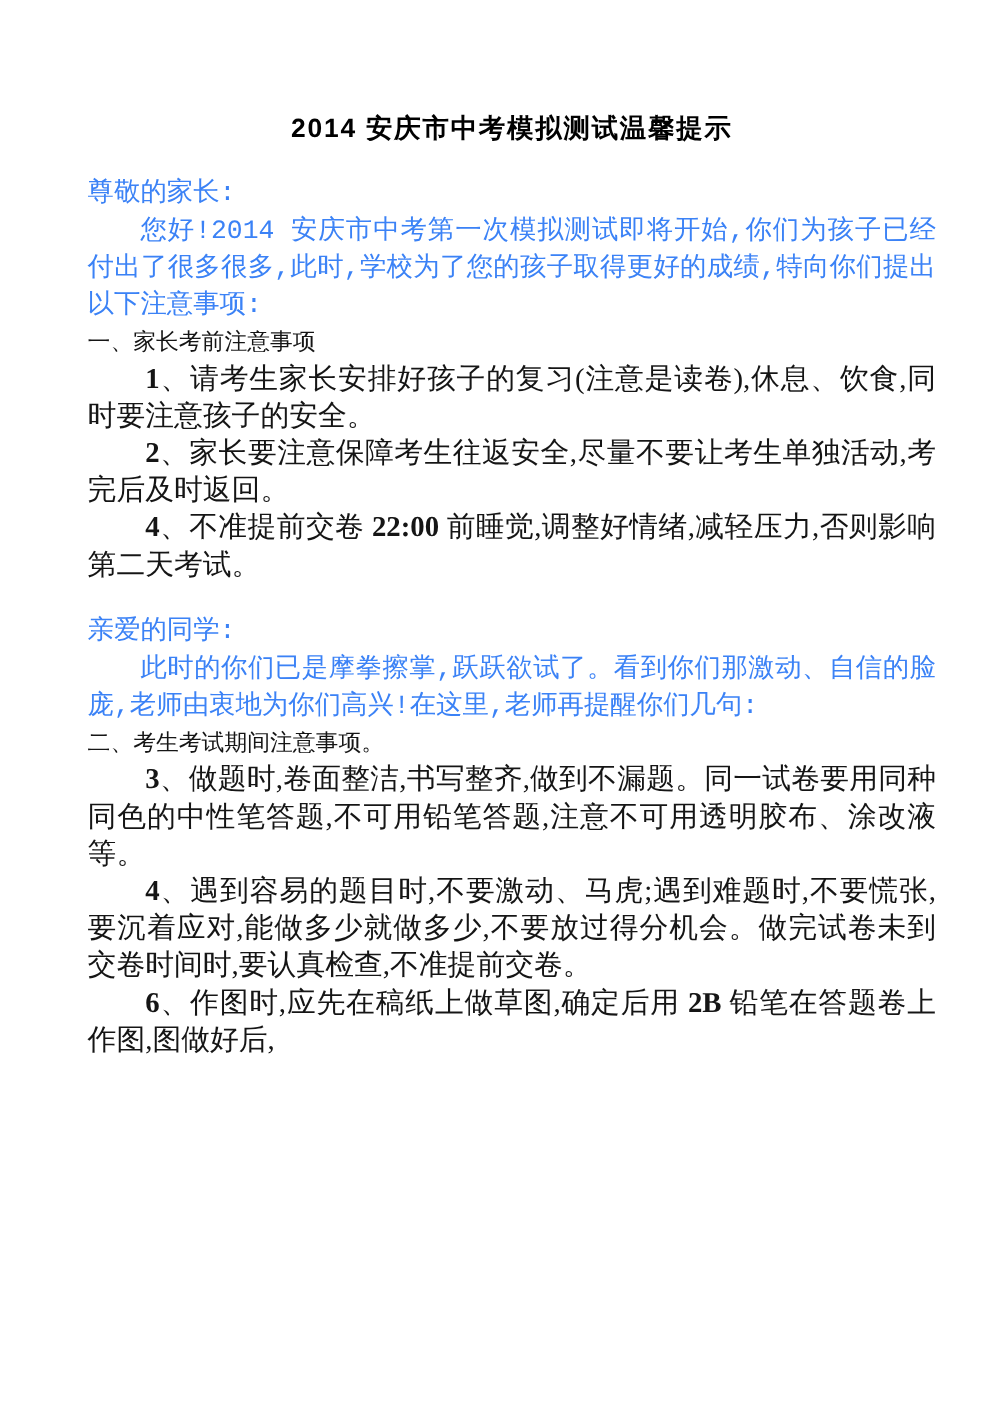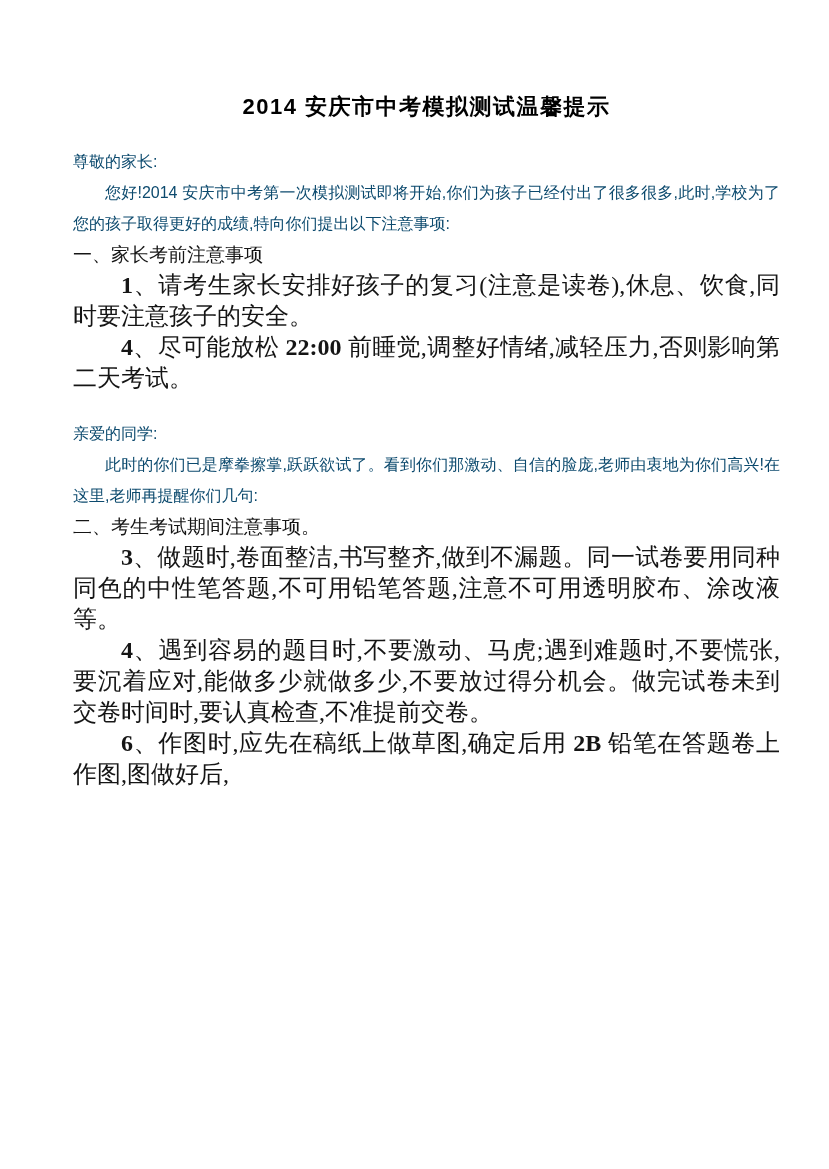--- a/index.html
+++ b/index.html
@@ -40,24 +40,24 @@
     color: #151515;
   }
   .style-body {
     font-family: "Liberation Serif", serif;
   }
   .style-heading {
     font-family: Liberation Serif, serif;
     font-size: 19px;
   }
   .style-script {
-    font-family: Liberation Sans, sans-serif;
-    font-size: 16px;
+    font-family: Liberation Mono, monospace;
+    font-size: 22px;
     line-height: 31px;
-    color: #0c4a6e;
+    color: #3b82f6;
   }
   .indent {
     text-indent: 2em;
   }
   .space-before {
     margin-top: 24px;
   }
   .bold-num {
     font-weight: 700;
     font-family: "Liberation Serif", serif;
@@ -66,21 +66,22 @@
 </head>
 <body>
 
 <div class="page">
   <h1 class="doc-title">2014 安庆市中考模拟测试温馨提示</h1>
   <div>
       <p class="para style-script"><span>尊敬的家长:</span></p>
       <p class="para style-script indent"><span>您好!2014 安庆市中考第一次模拟测试即将开始,你们为孩子已经付出了很多很多,此时,学校为了您的孩子取得更好的成绩,特向你们提出以下注意事项:</span></p>
       <p class="para style-heading"><span>一、家长考前注意事项</span></p>
       <p class="para style-body indent"><span class="bold-num">1</span><span>、请考生家长安排好孩子的复习(注意是读卷),休息、饮食,同时要注意孩子的安全。</span></p>
-      <p class="para style-body indent"><span class="bold-num">4</span><span>、尽可能放松 </span><span class="bold-num">22:00</span><span> 前睡觉,调整好情绪,减轻压力,否则影响第二天考试。</span></p>
+      <p class="para style-body indent"><span class="bold-num">2</span><span>、家长要注意保障考生往返安全,尽量不要让考生单独活动,考完后及时返回。</span></p>
+      <p class="para style-body indent"><span class="bold-num">4</span><span>、不准提前交卷 </span><span class="bold-num">22:00</span><span> 前睡觉,调整好情绪,减轻压力,否则影响第二天考试。</span></p>
       <p class="para style-script space-before"><span>亲爱的同学:</span></p>
       <p class="para style-script indent"><span>此时的你们已是摩拳擦掌,跃跃欲试了。看到你们那激动、自信的脸庞,老师由衷地为你们高兴!在这里,老师再提醒你们几句:</span></p>
       <p class="para style-heading"><span>二、考生考试期间注意事项。</span></p>
       <p class="para style-body indent"><span class="bold-num">3</span><span>、做题时,卷面整洁,书写整齐,做到不漏题。同一试卷要用同种同色的中性笔答题,不可用铅笔答题,注意不可用透明胶布、涂改液等。</span></p>
       <p class="para style-body indent"><span class="bold-num">4</span><span>、遇到容易的题目时,不要激动、马虎;遇到难题时,不要慌张,要沉着应对,能做多少就做多少,不要放过得分机会。做完试卷未到交卷时间时,要认真检查,不准提前交卷。</span></p>
       <p class="para style-body indent"><span class="bold-num">6</span><span>、作图时,应先在稿纸上做草图,确定后用 </span><span class="bold-num">2B</span><span> 铅笔在答题卷上作图,图做好后,</span></p>
     </div>
 </div>
 
 </body></html>

